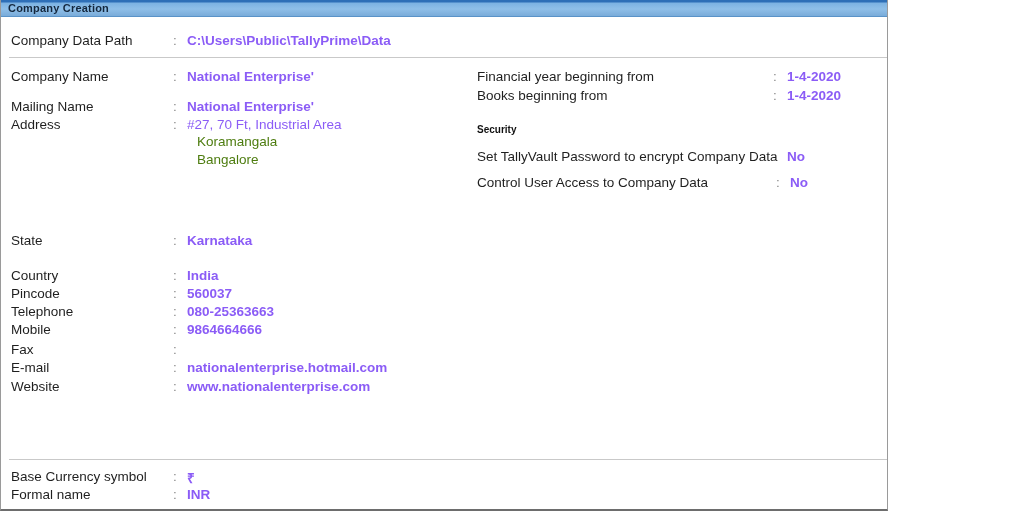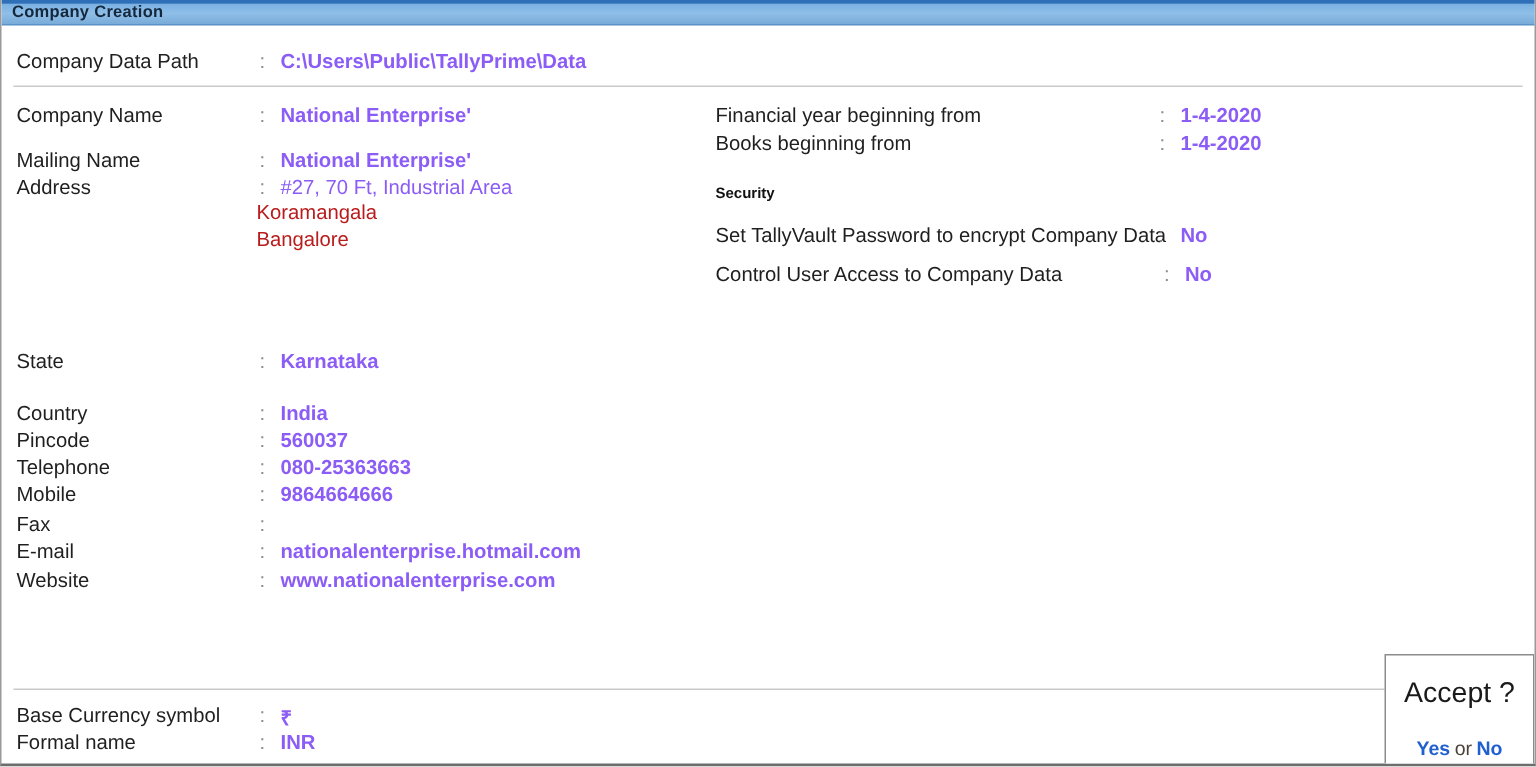--- a/index.html
+++ b/index.html
@@ -6,21 +6,21 @@
     margin: 0;
     padding: 0;
     background: #ffffff;
   }
   body {
     font-family: "Liberation Sans", sans-serif;
     -webkit-font-smoothing: antialiased;
   }
   #screen {
     position: relative;
-    width: 1024px;
+    width: 888px;
     height: 511px;
     background: #ffffff;
     overflow: hidden;
     border-left: 1px solid #9a9a9a;
     border-right: 1px solid #9a9a9a;
     border-bottom: 2px solid #6d6d6d;
     box-sizing: border-box;
   }
 
   
@@ -97,23 +97,23 @@
   .section-head {
     position: absolute;
     font-size: 10px;
     font-weight: bold;
     color: #111111;
     white-space: nowrap;
   }
 
   .addr-line {
     position: absolute;
-    left: 170px;
+    left: 196px;
     font-size: 13.5px;
-    color: #b91c1c;
+    color: #4d7c0f;
     white-space: nowrap;
   }
 
   
   #accept-box {
     position: absolute;
     left: 922px;
     top: 436px;
     width: 100px;
     height: 75px;

